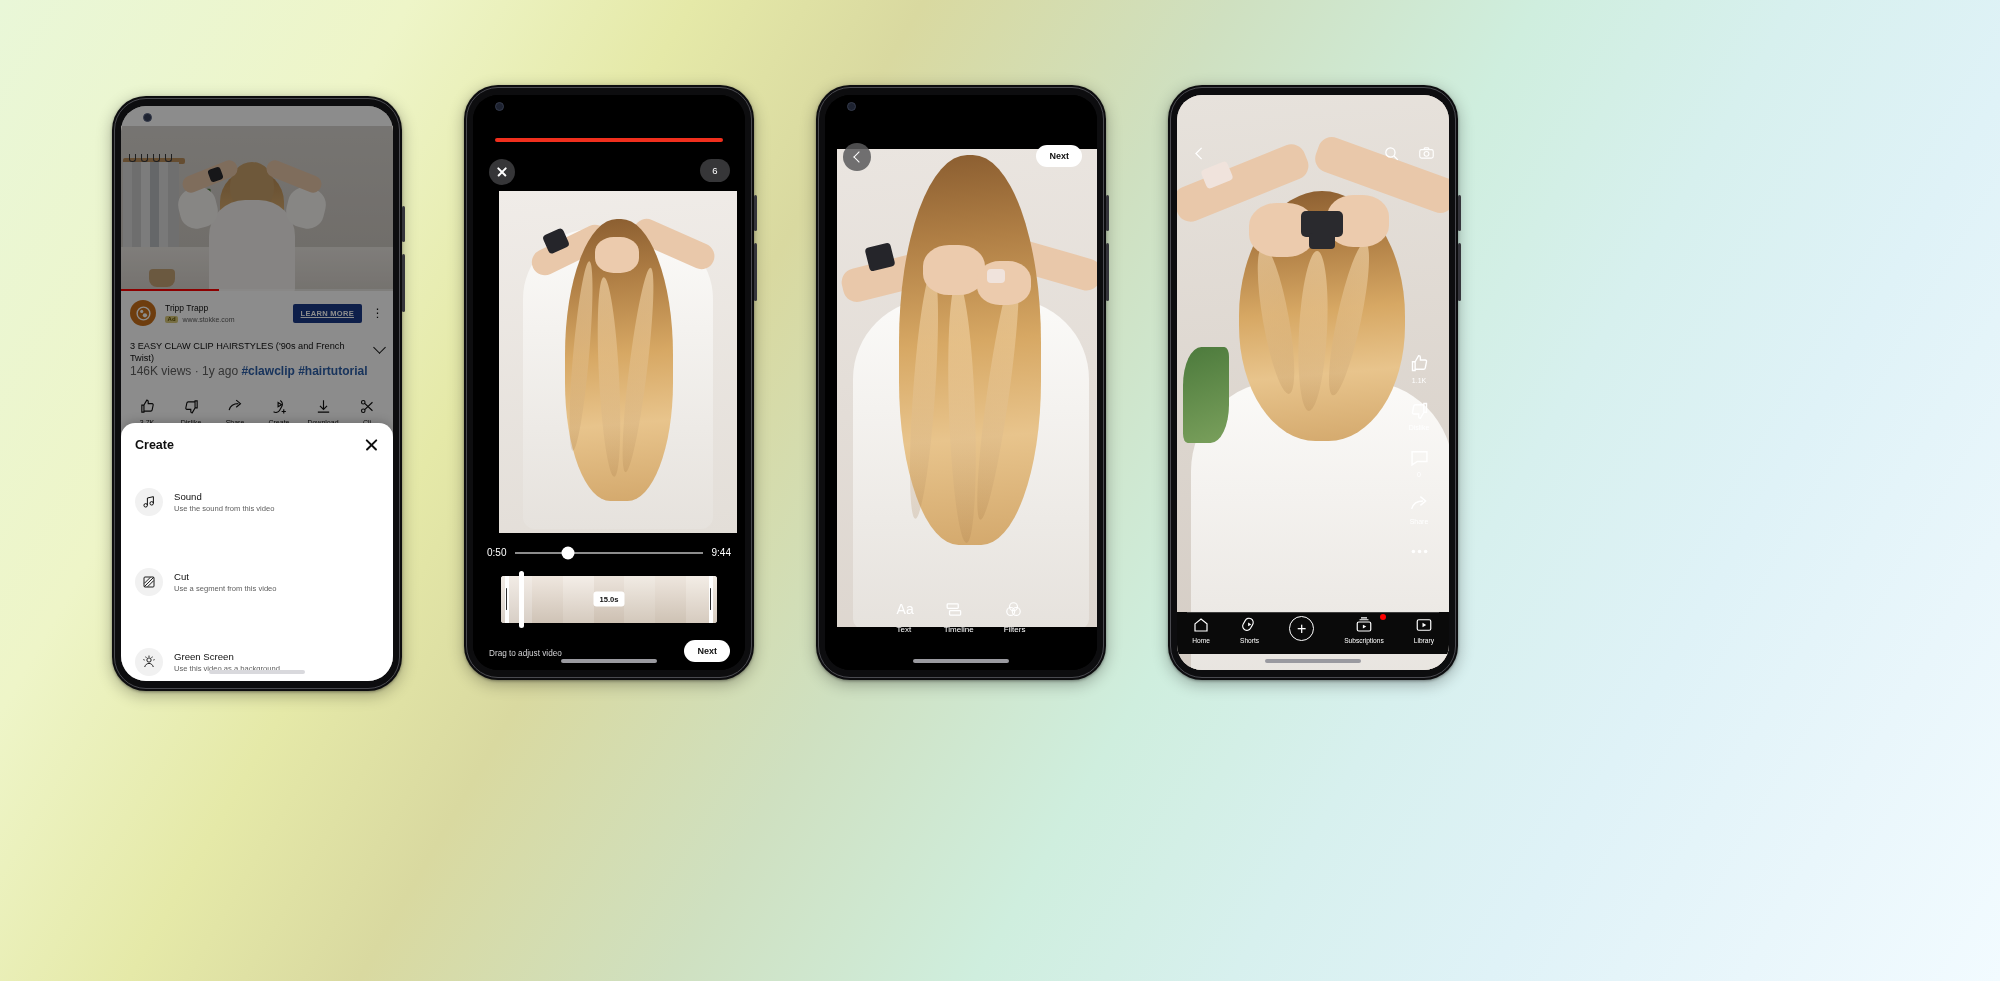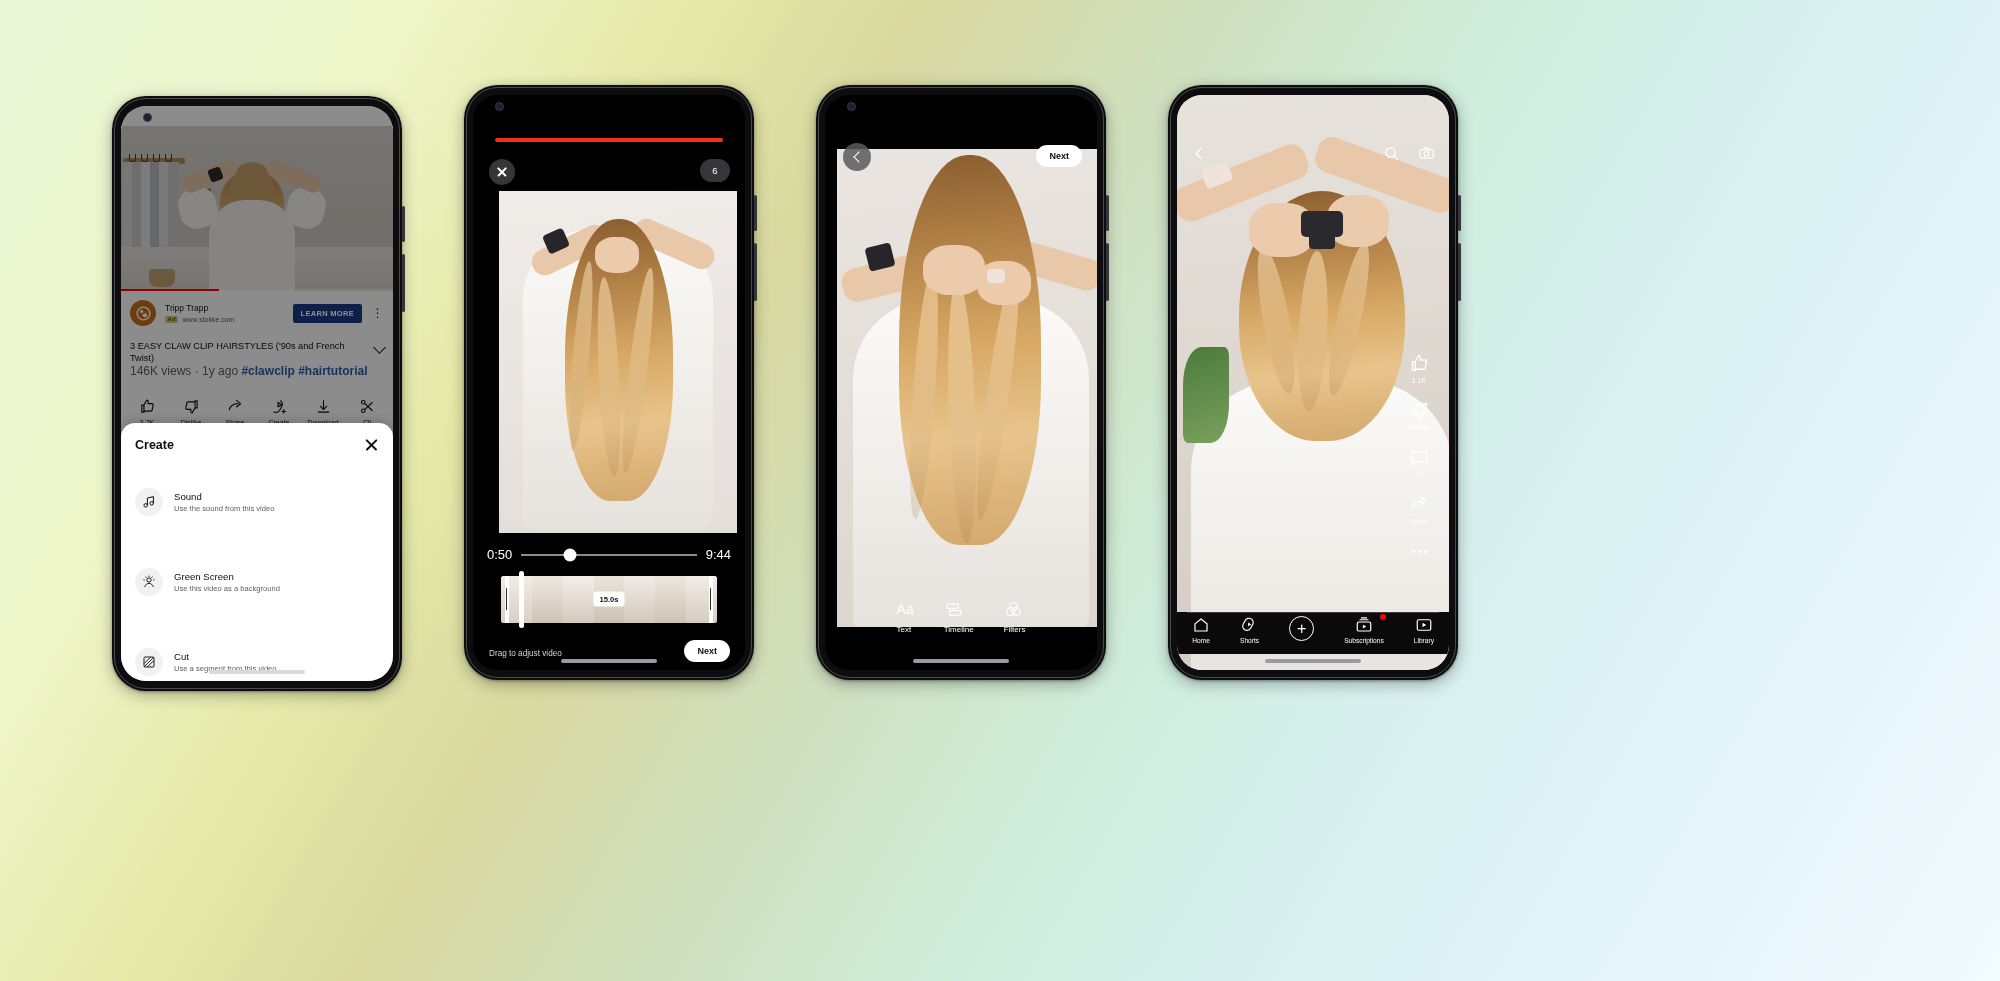--- a/index.html
+++ b/index.html
@@ -139,21 +139,21 @@
   .ad-txt { flex:1; min-width:0; }
   .ad-name { font-size:8.5px; color:#0f0f0f; font-weight:500; line-height:1.2; }
   .ad-sub { display:flex; align-items:center; gap:4px; margin-top:2px; }
   .ad-badge {
     font-size:6px; color:#5f5200; background:#d9c97a; font-weight:700;
     padding:.5px 2.5px; border-radius:2px; letter-spacing:.2px;
   }
   .ad-url { font-size:7px; color:#606060; }
   .ad-cta {
     background:#1b3a87; color:#fff; font-size:7.5px; font-weight:600;
-    padding:5px 8px; border-radius:2px; letter-spacing:.3px; white-space:nowrap;
+    padding:5px 8px; border-radius:2px; letter-spacing:.3px; white-space:nowrap;text-decoration:underline;
   }
   .ad-kebab { width:13px; text-align:center; color:#0f0f0f; font-size:12px; line-height:1; }
 
   .vi-block { position:absolute; left:0; top:234px; width:100%; padding:0 9px; }
   .vi-title { font-size:9.2px; color:#0f0f0f; line-height:1.32; padding-right:16px; }
   .vi-chev {
     position:absolute; right:9px; top:3px; width:9px; height:9px;
     border-right:1.3px solid #0f0f0f; border-bottom:1.3px solid #0f0f0f;
     transform:rotate(45deg);
   }
@@ -229,21 +229,21 @@
     font-size:9.5px; display:flex; align-items:center; justify-content:center;
   }
   .p2-preview {
     position:absolute; left:26px; top:96px; width:238px; height:342px;
     overflow:hidden; background:#ece7e2;
   }
   .p2-row-time {
     position:absolute; left:14px; right:14px; top:452px;
     display:flex; align-items:center; gap:9px;
   }
-  .tm { font-size:13px; color:#fff; white-space:nowrap; }
+  .tm { font-size:10px; color:#fff; white-space:nowrap; }
   .slider { flex:1; height:2px; background:rgba(255,255,255,.55); position:relative; }
   .slider-knob {
     position:absolute; top:50%; width:13px; height:13px; border-radius:50%;
     background:#fff; transform:translate(-50%,-50%);
   }
   .filmstrip {
     position:absolute; left:28px; right:28px; top:481px; height:47px;
     background:#fff; border-radius:3px; overflow:hidden; display:flex;
   }
   .fs-cell { flex:1; position:relative; overflow:hidden; background:#efeae5; }
@@ -499,41 +499,41 @@
             </div>
             <div>
               <div class="opt-t">Sound</div>
               <div class="opt-s">Use the sound from this video</div>
             </div>
           </div>
 
           <div class="opt">
             <div class="opt-ic">
               <svg viewBox="0 0 24 24" fill="none" stroke="#0f0f0f" stroke-width="1.4">
+                <rect x="4.5" y="4.5" width="15" height="15" rx="1.5"></rect>
+                <path d="M5 14L14 5M5 19L19 5M10 19L19 10"></path>
+              </svg>
+            </div>
+            <div>
+              <div class="opt-t">Cut</div>
+              <div class="opt-s">Use a segment from this video</div>
+            </div>
+          </div>
+
+          <div class="opt">
+            <div class="opt-ic">
+              <svg viewBox="0 0 24 24" fill="none" stroke="#0f0f0f" stroke-width="1.4">
                 <circle cx="12" cy="9" r="3.2"></circle>
                 <path d="M5.5 19.5c1.2-3.6 3.6-5.4 6.5-5.4s5.3 1.8 6.5 5.4"></path>
                 <path d="M12 2.4v2M7 4l1 1.7M17 4l-1 1.7M3.6 8.4l1.9.7M20.4 8.4l-1.9.7"></path>
               </svg>
             </div>
             <div>
               <div class="opt-t">Green Screen</div>
               <div class="opt-s">Use this video as a background</div>
-            </div>
-          </div>
-
-          <div class="opt">
-            <div class="opt-ic">
-              <svg viewBox="0 0 24 24" fill="none" stroke="#0f0f0f" stroke-width="1.4">
-                <rect x="4.5" y="4.5" width="15" height="15" rx="1.5"></rect>
-                <path d="M5 14L14 5M5 19L19 5M10 19L19 10"></path>
-              </svg>
-            </div>
-            <div>
-              <div class="opt-t">Cut</div>
-              <div class="opt-s">Use a segment from this video</div>
             </div>
           </div>
         </div>
       </div>
       <div class="home-ind"></div>
     </div>
   </div>
 
   <div class="phone" id="p2">
     <div class="btn-side" style="right:-3px; top:110px; height:36px;"></div>

